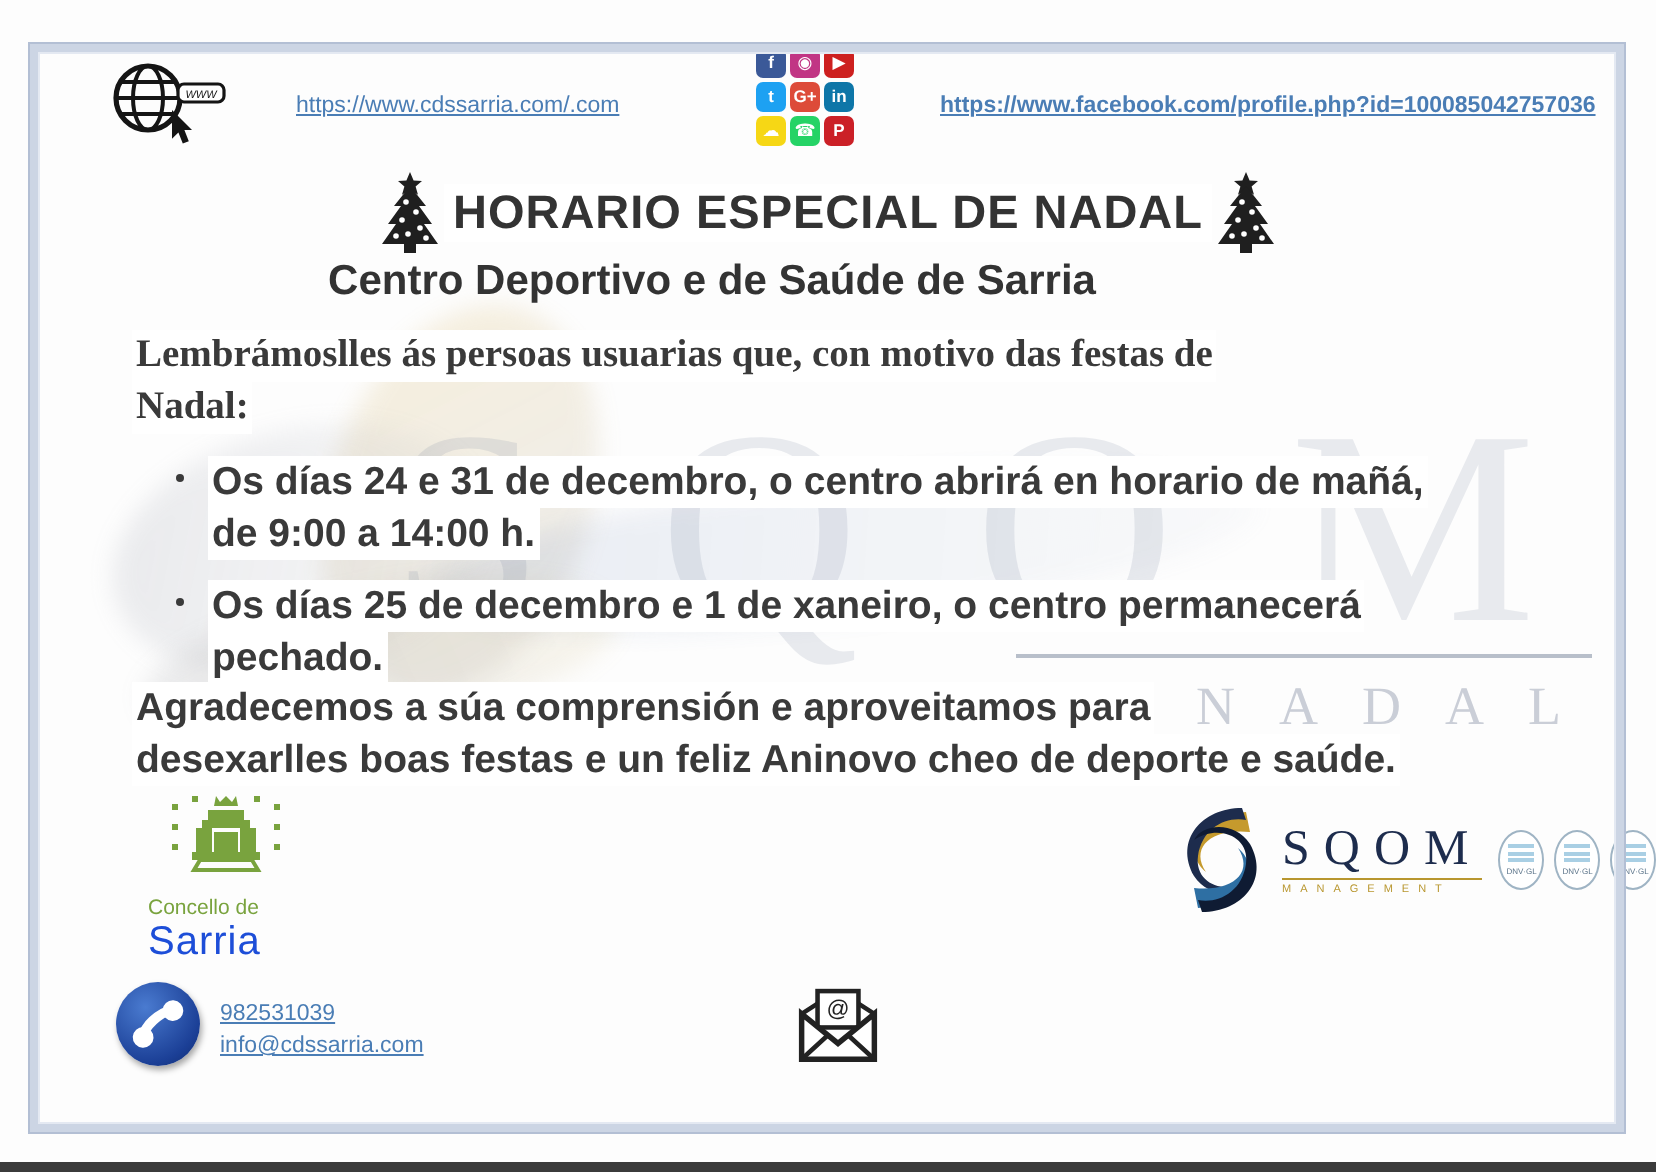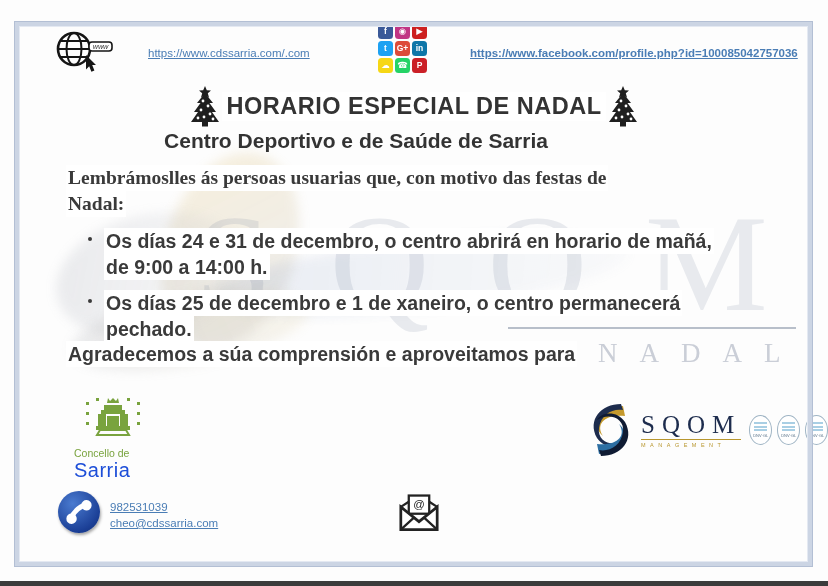--- a/index.html
+++ b/index.html
@@ -195,20 +195,21 @@
   <span class="ln"><span>de 9:00 a 14:00 h.</span></span>
 </div>
 <div class="para bullet-item" id="bullet-1">
   <span class="bullet-dot"></span>
   <span class="ln"><span>Os días 25 de decembro e 1 de xaneiro, o centro permanecerá</span></span>
   <span class="ln"><span>pechado.</span></span>
 </div>
 
 <div class="para" id="closing">
   <span class="ln"><span>Agradecemos a súa comprensión e aproveitamos para</span></span>
+  <span class="ln"><span>desexarlles boas festas e un feliz Aninovo cheo de deporte e saúde.</span></span>
 </div>
 
 <div id="council-logo">
   <svg width="78" height="46" viewBox="0 0 78 46">
     <g fill="#79a33e">
       <rect x="12" y="6" width="3" height="3"></rect>
         <rect x="12" y="16" width="3" height="3"></rect>
         <rect x="12" y="26" width="3" height="3"></rect>
       <rect x="63" y="6" width="3" height="3"></rect>
         <rect x="63" y="16" width="3" height="3"></rect>
@@ -266,21 +267,21 @@
   <svg width="42" height="42" viewBox="0 0 42 42">
     <g transform="rotate(-42 21 21)">
       <circle cx="11" cy="21" r="5.2" fill="#fff"></circle>
       <circle cx="31" cy="21" r="5.2" fill="#fff"></circle>
       <path d="M8 19 Q21 12 34 19 L34 24 Q21 17 8 24 Z" fill="#fff"></path>
     </g>
   </svg>
 </div>
 <div class="contact-links">
   <a>982531039</a>
-  <a>cheo@cdssarria.com</a>
+  <a>info@cdssarria.com</a>
 </div>
 <svg id="mail-icon" width="46" height="50" viewBox="0 0 40 44">
   <rect x="11" y="4" width="18" height="16" fill="#fff" stroke="#222" stroke-width="2"></rect>
   <text x="20" y="15" font-size="10" text-anchor="middle" fill="#222" font-family="Liberation Sans,sans-serif">@</text>
   <path d="M4 14 L11 9.5 M29 9.5 L36 14" stroke="#222" stroke-width="2" fill="none"></path>
   <polygon points="4,14 20,27 36,14 36,34 4,34" fill="#fff" stroke="#222" stroke-width="2.4"></polygon>
   <path d="M4 34 L16 23 M36 34 L24 23" stroke="#222" stroke-width="2"></path>
 </svg>
 
 </body></html>

